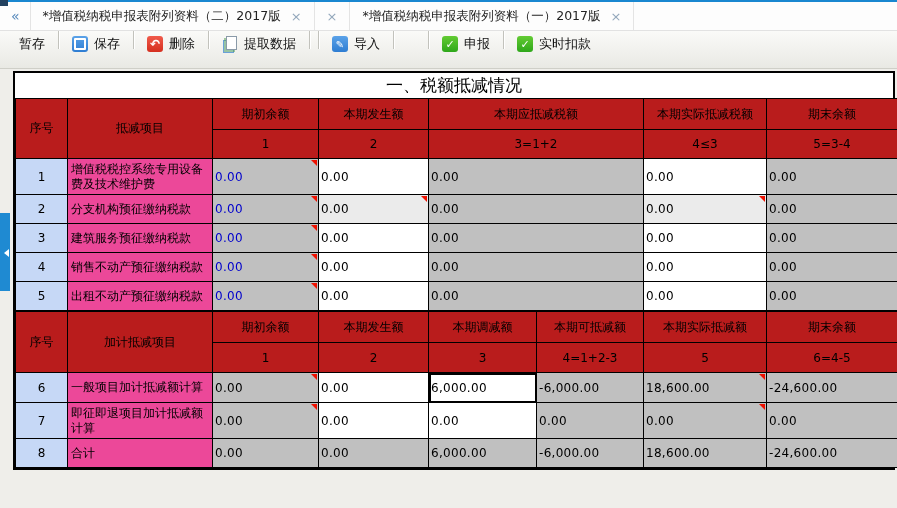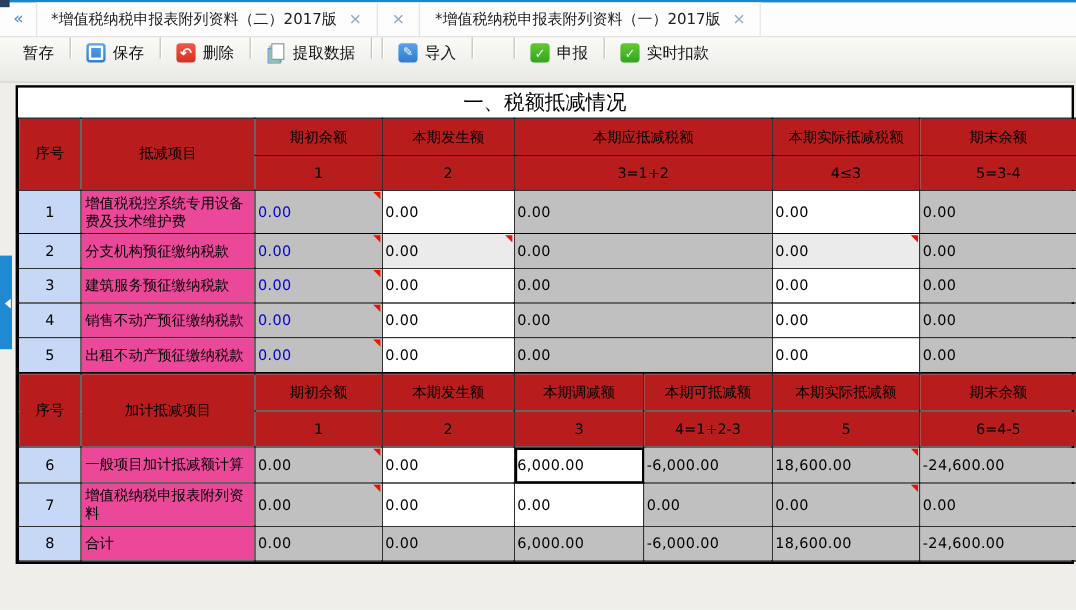--- a/index.html
+++ b/index.html
@@ -250,21 +250,21 @@
         <td class="item">一般项目加计抵减额计算</td>
         <td class="num g mk"><i class="mark"></i><span>0.00</span></td>
         <td class="num w">0.00</td>
         <td class="num w sel">6,000.00</td>
         <td class="num g">-6,000.00</td>
         <td class="num g mk"><i class="mark"></i><span>18,600.00</span></td>
         <td class="num g">-24,600.00</td>
       </tr>
       <tr class="rh36">
         <td class="no">7</td>
-        <td class="item">增值税纳税申报表附列资料</td>
+        <td class="item">即征即退项目加计抵减额计算</td>
         <td class="num g mk"><i class="mark"></i><span>0.00</span></td>
         <td class="num w">0.00</td>
         <td class="num w">0.00</td>
         <td class="num g">0.00</td>
         <td class="num g mk"><i class="mark"></i><span>0.00</span></td>
         <td class="num g">0.00</td>
       </tr>
       <tr class="rh29">
         <td class="no">8</td>
         <td class="item">合计</td>

